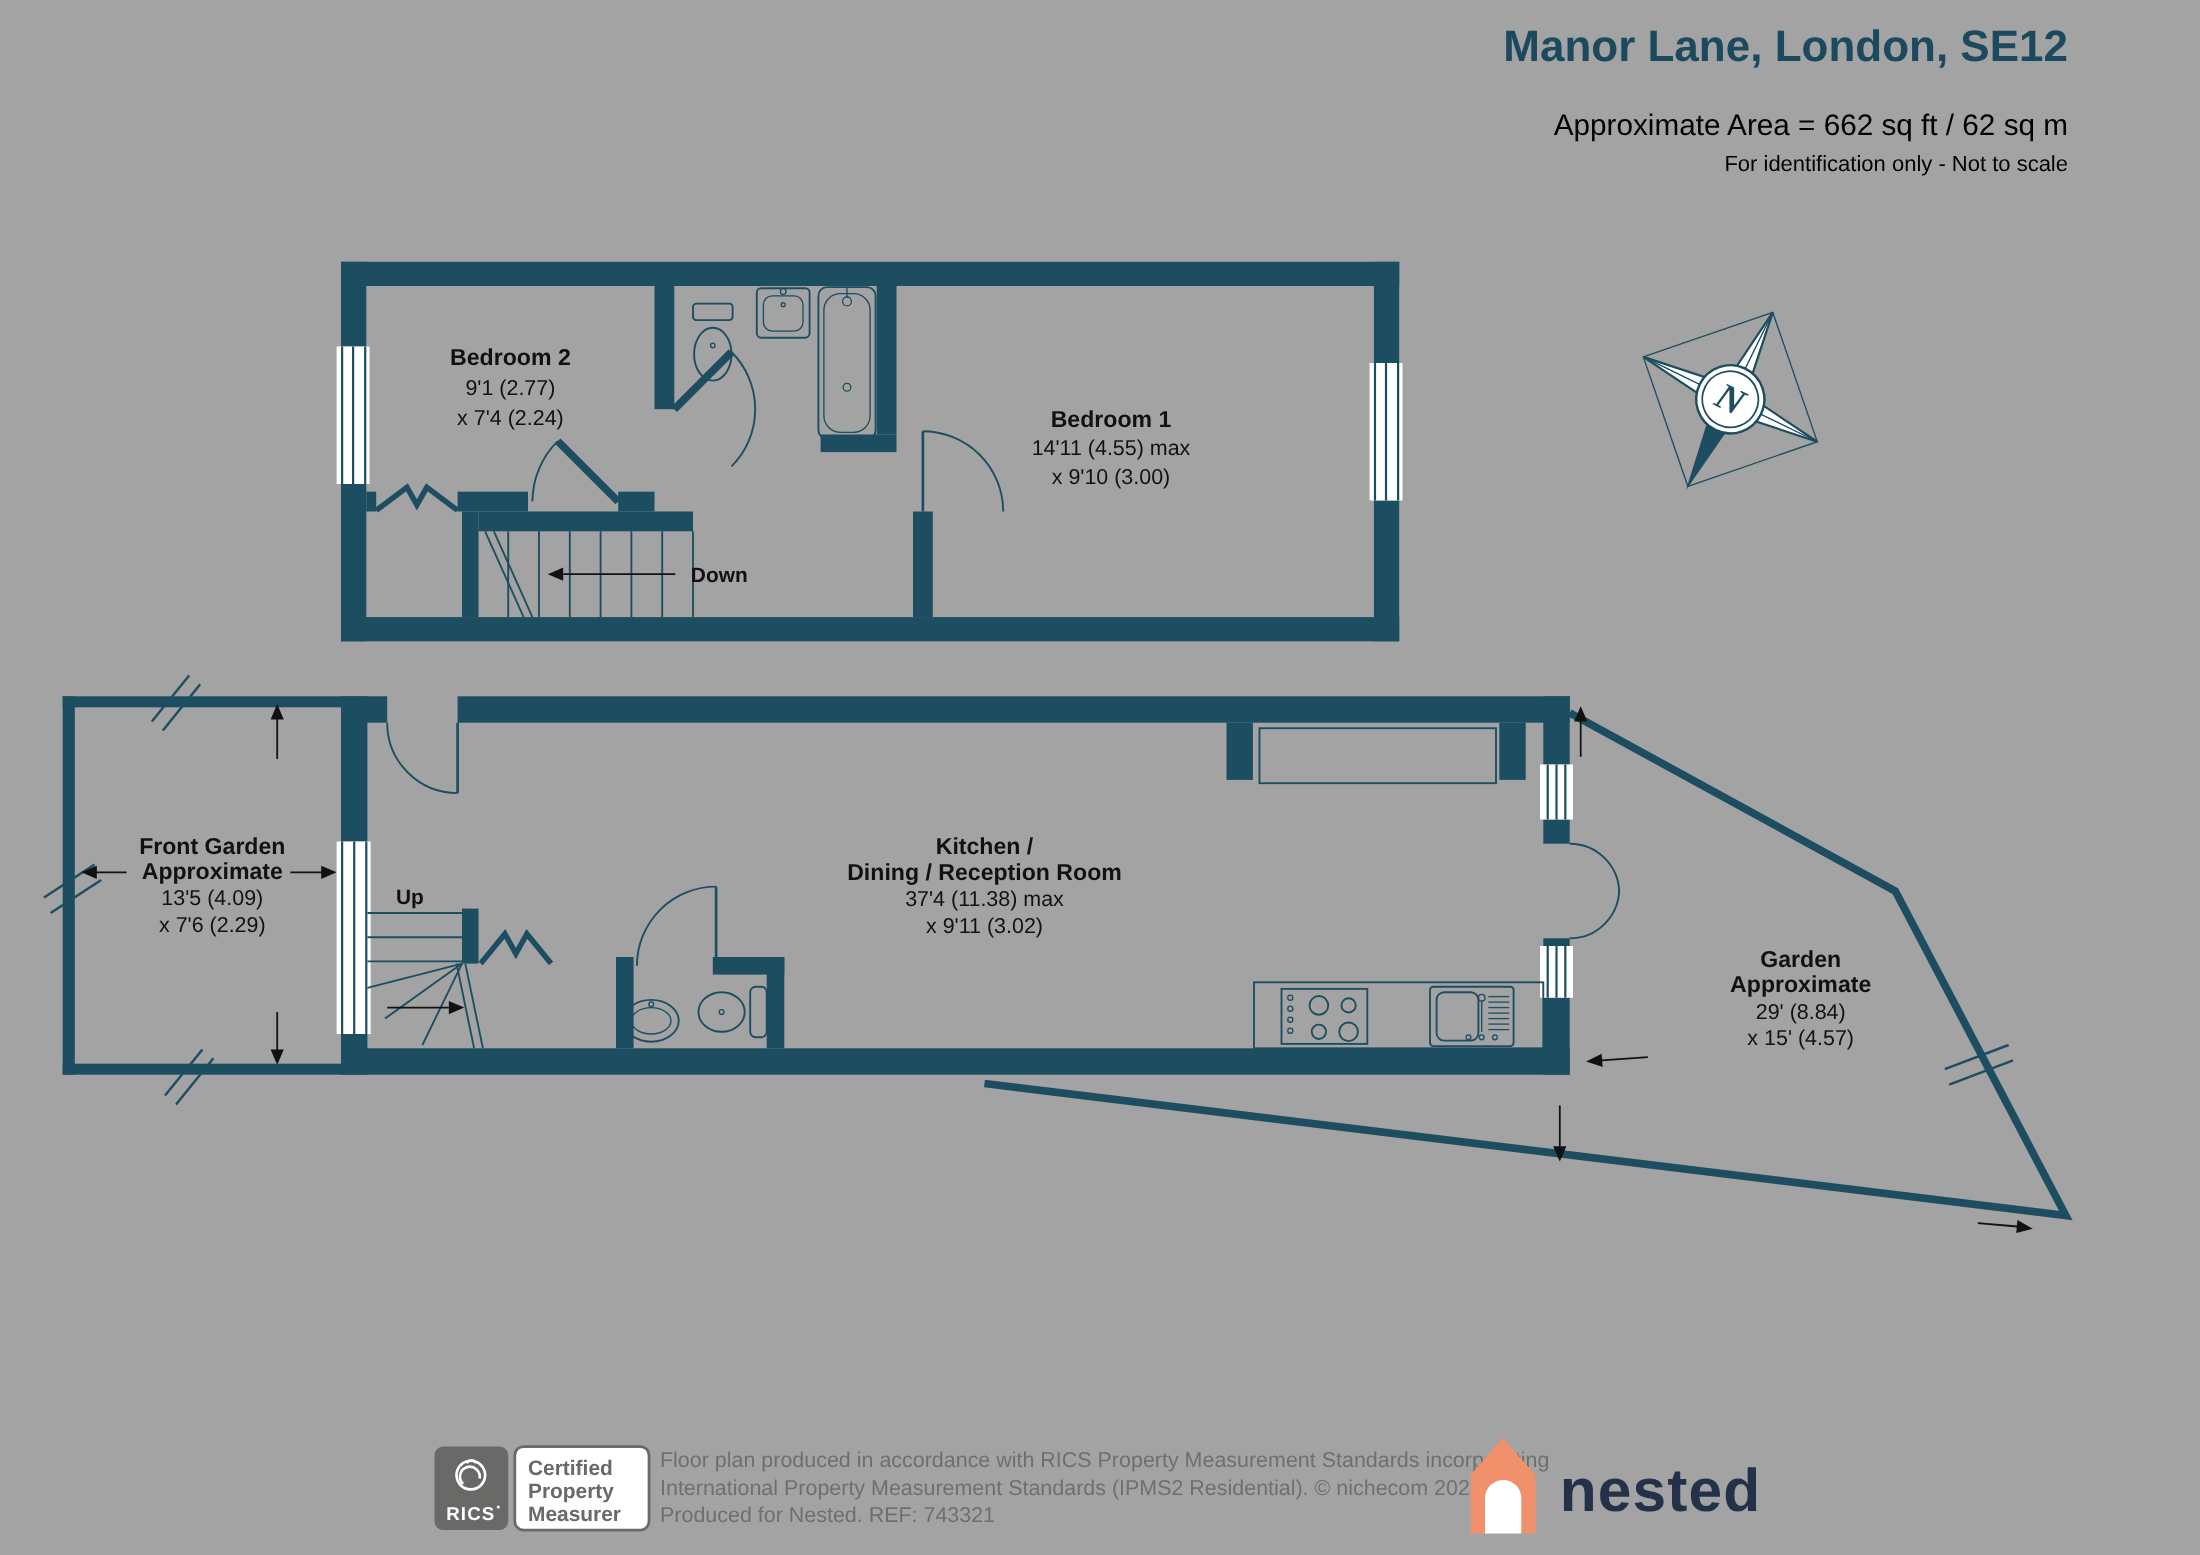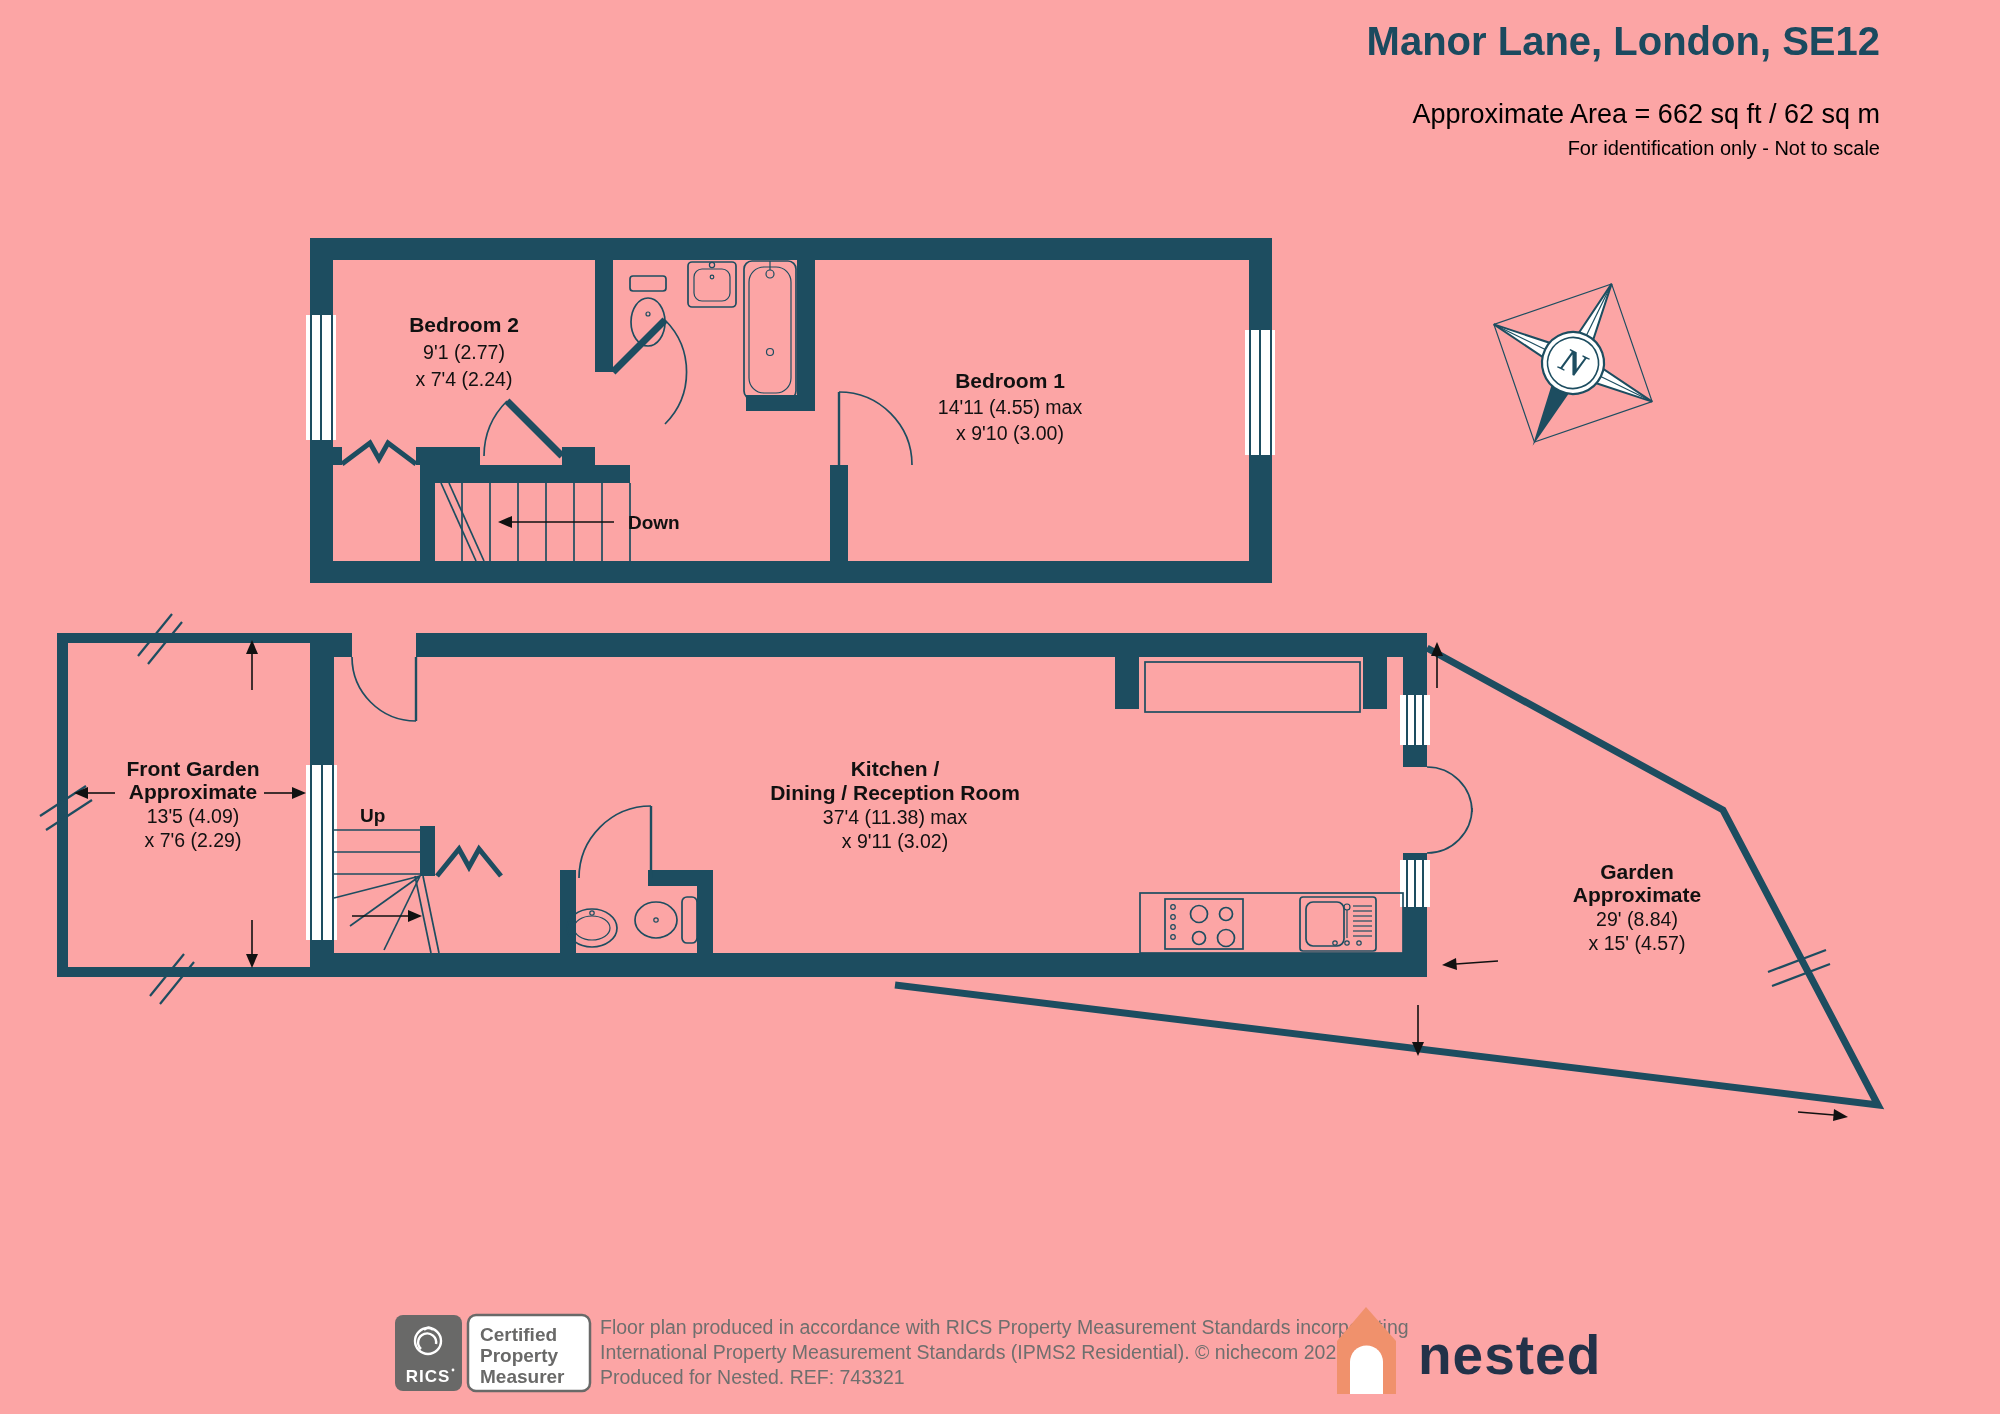--- a/index.html
+++ b/index.html
@@ -1,16 +1,16 @@
 <!DOCTYPE html>
 <html><head>
 <meta charset="utf-8">
 <style>
   html,body{margin:0;padding:0;background:#ffffff;}
-  .canvas{position:relative;width:2000px;height:1414px;background:#fca5a5;overflow:hidden;
+  .canvas{position:relative;width:2000px;height:1414px;background:#a3a3a3;overflow:hidden;
           font-family:"Liberation Sans",sans-serif;}
   svg{position:absolute;left:0;top:0;}
   .wall{fill:#1d4d60;}
   .thin{stroke:#1d4d60;stroke-width:1.7;fill:none;}
   .thin2{stroke:#1d4d60;stroke-width:1.2;fill:none;}
   .leaf{stroke:#1d4d60;stroke-width:7;fill:none;}
   .leafthin{stroke:#1d4d60;stroke-width:2.4;fill:none;}
   .zig{stroke:#1d4d60;stroke-width:5;fill:none;stroke-linejoin:miter;}
   .winline{stroke:#1d4d60;stroke-width:2;fill:none;}
   .winbg{fill:#ffffff;}

